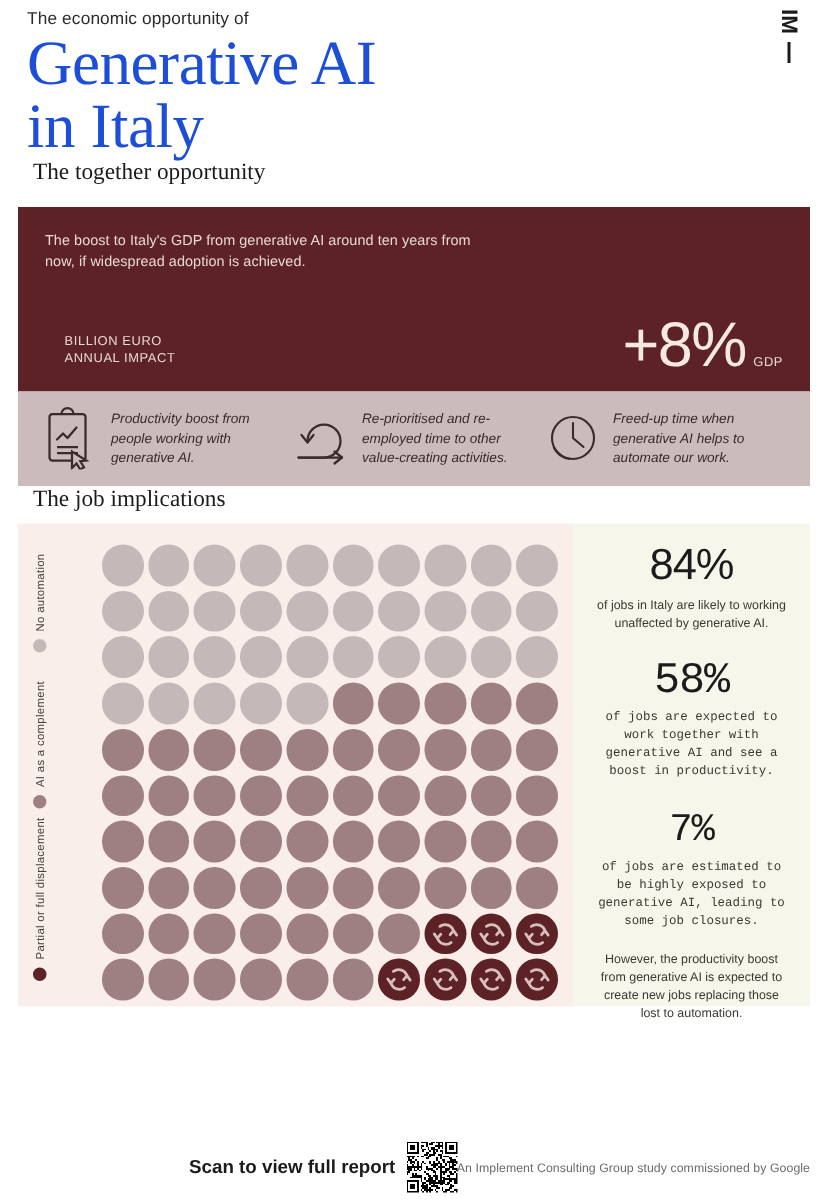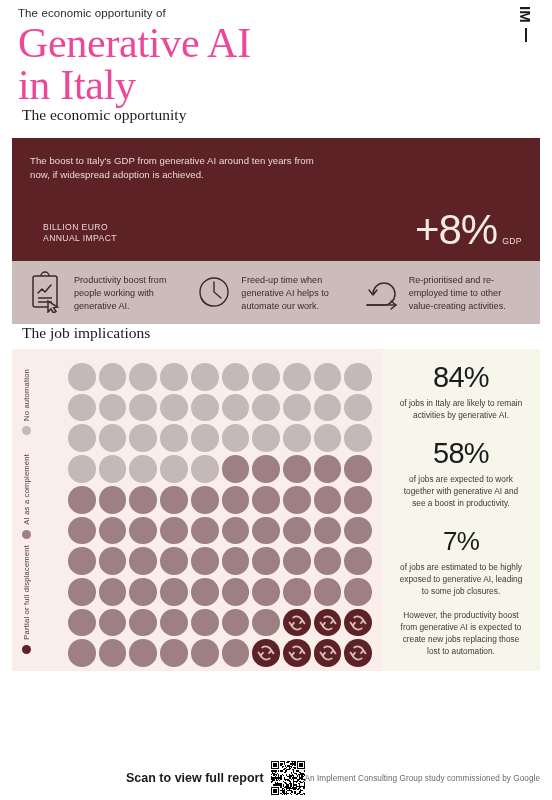--- a/index.html
+++ b/index.html
@@ -20,21 +20,21 @@
     letter-spacing: .1px;
     line-height: 14px;
   }
   #title {
     font-family: "Liberation Serif", serif;
     font-size: 42px;
     line-height: 42px;
     font-weight: 400;
     letter-spacing: -.3px;
     margin-top: 2px;
-    color: #ec4899;
+    color: #1d4ed8;
   }
   #title .l2 { display: block; }
 
   #logo {
     position: absolute;
     top: 4px; right: 14px;
     width: 26px; height: 52px;
   }
   #logo .lg-txt {
     font-family: "Liberation Sans", sans-serif;
@@ -121,21 +121,21 @@
     padding: 8px 16px 11px 16px;
   }
   #gains-title {
     font-size: 9px;
     font-weight: 700;
     color: #3a2a2a;
     letter-spacing: .15px;
     margin-bottom: 6px;
   }
   #gains-row { display: flex; gap: 6px; }
-  .gain { display: flex; align-items: flex-end; flex: 1; }
+  .gain { display: flex; align-items: center; flex: 1; font-style: italic; }
   .gain-ico { width: 46px; flex: 0 0 46px; padding-top: 2px; }
   .gain-ico svg { display: block; }
   .gain-txt {
     font-size: 9.1px;
     line-height: 13px;
     color: #3a2a2a;
     padding-top: 3px;
   }
 
   
@@ -203,21 +203,21 @@
     letter-spacing: -.7px;
   }
   .stat-num.small { font-size: 26px; }
   .stat-txt {
     font-size: 8.3px;
     line-height: 12px;
     color: #3a3a32;
     margin-top: 3px;
     padding: 0 4px;
   }
-  .stat-block + .stat-block { margin-top: 16px; }
+  .stat-block + .stat-block { margin-top: 16px; font-family: Liberation Mono, monospace; }
   #stat-note {
     font-size: 8.3px;
     line-height: 12px;
     color: #3a3a32;
     margin-top: 12px;
     padding: 0 2px;
   }
 
   
   #footer {
@@ -241,21 +241,21 @@
   <h1 id="title">
     <span class="l1">Generative AI</span>
     <span class="l2">in Italy</span>
   </h1>
   <div id="logo">
     <span class="lg-txt">IM</span>
     <span class="lg-bar"></span>
   </div>
 </div>
 
-<div class="sec-head">The economic opportunity</div>
+<div class="sec-head">The together opportunity</div>
 
 <div id="econ-block">
   <div id="econ-banner">
     <div id="econ-lede">The boost to Italy's GDP from generative AI around ten years from now, if widespread adoption is achieved.</div>
     <div id="econ-figures">
       <div id="big-unit">
         <div>BILLION EURO</div>
         <div>ANNUAL IMPACT</div>
       </div>
       <div id="pct-wrap">
@@ -277,39 +277,39 @@
             <line x1="10" y1="27" x2="24" y2="27"></line>
             <line x1="10" y1="31" x2="24" y2="31"></line>
             <path d="M20 30 l0 11 l3 -3 l2.5 4 l2.5 -1.5 l-2.5 -4 l4 -0.5 z" fill="#cbbcbb"></path>
           </svg>
         </div>
         <div class="gain-txt">Productivity boost from people working with generative AI.</div>
       </div>
 
       <div class="gain">
         <div class="gain-ico">
-          <svg width="40" height="42" viewBox="0 0 40 42" fill="none" stroke="#3a2a2a" stroke-width="1.4">
-            <circle cx="19" cy="21" r="14"></circle>
-            <path d="M6 27 a14 14 0 0 0 11 8"></path>
-            <path d="M19 11 L19 21 L26 27" stroke-linecap="round"></path>
-          </svg>
-        </div>
-        <div class="gain-txt">Freed-up time when generative AI helps to automate our work.</div>
-      </div>
-
-      <div class="gain">
-        <div class="gain-ico">
           <svg width="44" height="42" viewBox="0 0 44 42" fill="none" stroke="#3a2a2a" stroke-width="1.5">
             <path d="M10 23 a11 11 0 1 1 11 11 L4 34" stroke-linecap="round"></path>
             <path d="M6 19 L10 24 L14 19" stroke-linecap="round" stroke-linejoin="round"></path>
             <path d="M28 30 L33 34 L28 38" stroke-linecap="round" stroke-linejoin="round"></path>
             <line x1="4" y1="34" x2="33" y2="34" stroke-linecap="round"></line>
           </svg>
         </div>
         <div class="gain-txt">Re-prioritised and re-employed time to other value-creating activities.</div>
+      </div>
+
+      <div class="gain">
+        <div class="gain-ico">
+          <svg width="40" height="42" viewBox="0 0 40 42" fill="none" stroke="#3a2a2a" stroke-width="1.4">
+            <circle cx="19" cy="21" r="14"></circle>
+            <path d="M6 27 a14 14 0 0 0 11 8"></path>
+            <path d="M19 11 L19 21 L26 27" stroke-linecap="round"></path>
+          </svg>
+        </div>
+        <div class="gain-txt">Freed-up time when generative AI helps to automate our work.</div>
       </div>
 
     </div>
   </div>
 </div>
 
 <div class="sec-head" id="jobs-head">The job implications</div>
 
 <div id="jobs-block">
   <div id="jobs-left">
@@ -476,21 +476,21 @@
             <path d="M18.5 9.5 a7 7 0 0 0 -11 -4"></path>
             <path d="M21 12.5 L18.5 9 L15.7 12.2"></path>
           </svg>
         </div>
       </div>
   </div>
 
   <div id="jobs-right">
     <div class="stat-block">
       <div class="stat-num">84%</div>
-      <div class="stat-txt">of jobs in Italy are likely to remain activities by generative AI.</div>
+      <div class="stat-txt">of jobs in Italy are likely to working unaffected by generative AI.</div>
     </div>
     <div class="stat-block">
       <div class="stat-num">58%</div>
       <div class="stat-txt">of jobs are expected to work together with generative AI and see a boost in productivity.</div>
     </div>
     <div class="stat-block">
       <div class="stat-num small">7%</div>
       <div class="stat-txt">of jobs are estimated to be highly exposed to generative AI, leading to some job closures.</div>
     </div>
     <div id="stat-note">However, the productivity boost from generative AI is expected to create new jobs replacing those lost to automation.</div>

